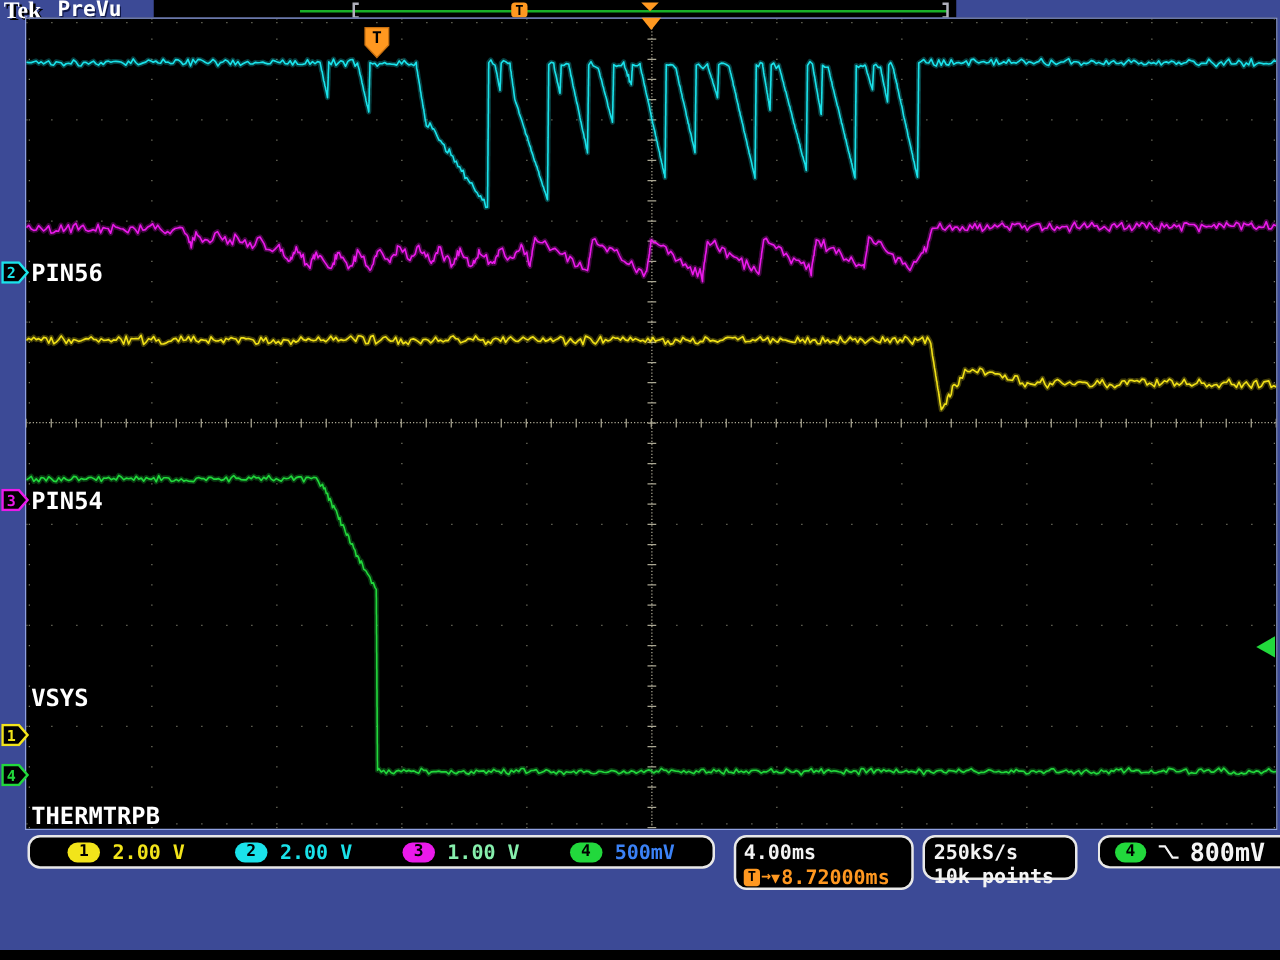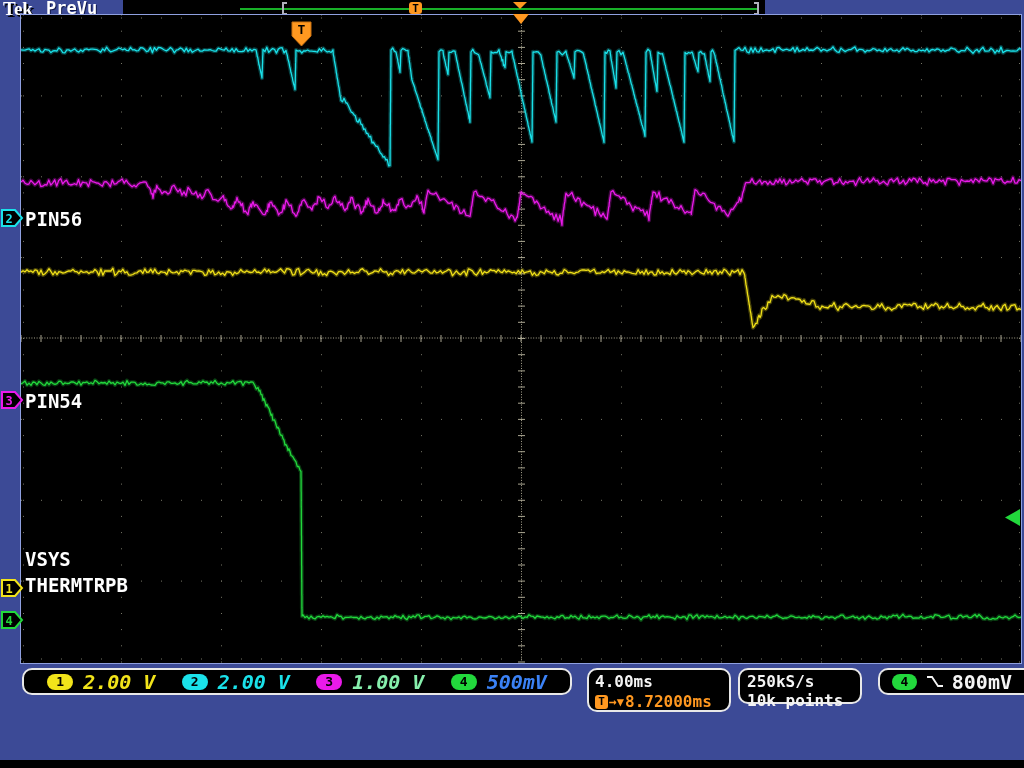--- a/index.html
+++ b/index.html
@@ -45,21 +45,21 @@
   }
   .box-ch{left:22px;top:668px;width:550px;height:27px;display:flex;align-items:center;justify-content:space-around;padding:0 10px;}
   .box-time{left:587px;top:668px;width:144px;height:44px;padding:2px 6px;}
   .box-rate{left:738px;top:668px;width:124px;height:36px;padding:2px 7px;}
   .box-trig{left:878px;top:668px;width:146px;height:27px;display:flex;align-items:center;gap:9px;padding:0 12px;border-right:none;border-radius:10px 0 0 10px;}
   .ro-group{display:flex;align-items:center;gap:10px;}
   .ch-oval{
     width:26px;height:16px;border-radius:9px;color:#000;font-weight:bold;font-size:13px;
     display:flex;align-items:center;justify-content:center;line-height:1;
   }
-  .ro-scale{font-weight:bold;font-size:20px;letter-spacing:0px;font-style:italic;}
+  .ro-scale{font-weight:bold;font-size:16px;letter-spacing:0px;}
   .c1{color:#f2e41a}.c2{color:#1ae2ea}.c3{color:#86efac}.c4{color:#3b82f6}
   .bg1{background:#f2e41a}.bg2{background:#1ae2ea}.bg3{background:#ea1aea}.bg4{background:#22d83c}
   .tb-main{font-weight:bold;font-size:16px;color:#f4f4f4;line-height:20px;}
   .tb-trig{display:flex;align-items:center;color:#ff9820;font-weight:bold;font-size:16px;line-height:20px;}
   .t-mini{
     width:13px;height:14px;background:#ff9820;color:#000;border-radius:3px;
     font-size:11px;font-weight:bold;display:inline-flex;align-items:center;justify-content:center;margin-right:1px;
   }
   .tb-arrow{font-size:13px;margin:0 0px;}
   .tb-tri{font-size:12px;margin:0 1px 0 0;}
@@ -125,21 +125,21 @@
   <text x="8" y="13.5" text-anchor="middle" fill="#f2e41a">1</text>
 </svg>
 <svg class="ch-badge" style="top:611px">
   <polygon points="1,1 14,1 21,9 14,17 1,17" fill="#000" stroke="#22d83c" stroke-width="2"></polygon>
   <text x="8" y="13.5" text-anchor="middle" fill="#22d83c">4</text>
 </svg>
 
 <div class="ch-label" style="top:208px">PIN56</div>
 <div class="ch-label" style="top:390px">PIN54</div>
 <div class="ch-label" style="top:548px">VSYS</div>
-<div class="ch-label" style="top:574px">THERMTRPB</div>
+<div class="ch-label" style="top:642px">THERMTRPB</div>
 
 <div class="statusbox box-ch">
   <div class="ro-group">
     <div class="ch-oval bg1">1</div>
     <span class="ro-scale c1">2.00 V</span>
   </div>
   <div class="ro-group">
     <div class="ch-oval bg2">2</div>
     <span class="ro-scale c2">2.00 V</span>
   </div>

